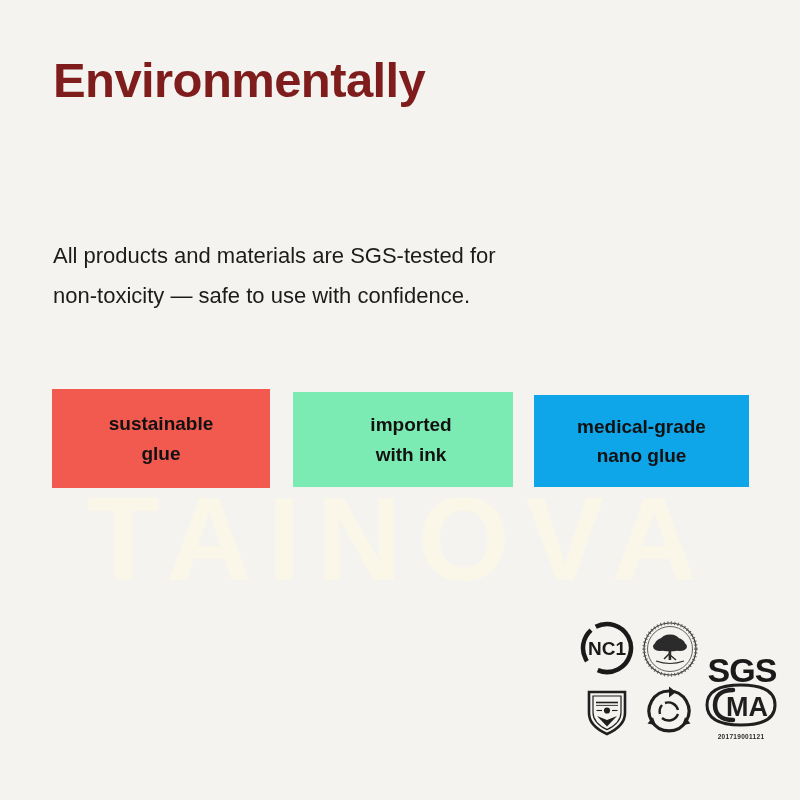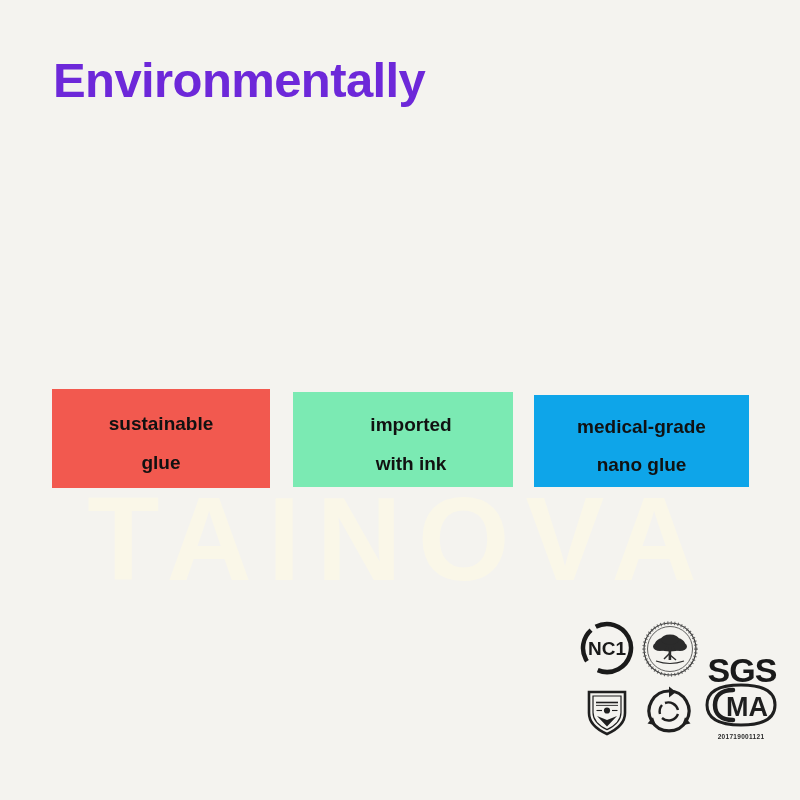--- a/index.html
+++ b/index.html
@@ -89,21 +89,21 @@
     justify-content: center;
     text-align: center;
     font-family: "Liberation Sans", sans-serif;
     font-size: 19px;
     font-weight: 700;
     line-height: 1.55;
     color: #111111;
     box-sizing: border-box;
     padding: 4px 8px;
   }
-  .chip span { display: block; white-space: nowrap; margin-top: 9px; }
+  .chip span { display: block; white-space: nowrap; }
 
   .chip-0 { left: 0px;   top: 0px;  width: 218px; height: 99px; }
   .chip-1 { left: 241px; top: 3px;  width: 220px; height: 95px; padding-left: 24px; }
   .chip-2 { left: 482px; top: 6px;  width: 215px; height: 92px; }
 
   
   .certs {
     position: absolute;
     left: 575px;
     top: 620px;
@@ -152,24 +152,28 @@
     white-space: nowrap;
   }
 </style>
 </head>
 <body style="background: rgb(244, 243, 239);">
 
 <div class="page" style="background: rgb(244, 243, 239);">
 
   <div class="watermark" style="color: rgb(250, 247, 232);">TAINOVA</div>
 
-  <div class="headline" style="color: #6d28d9;">
+  <div class="headline" style="color: #7f1d1d;">
     <span class="headline-line">Environmentally</span>
   </div>
 
+  <div class="subtitle" style="color: rgb(28, 28, 28);">
+    <span class="subtitle-line">All products and materials are SGS-tested for</span>
+    <span class="subtitle-line">non-toxicity — safe to use with confidence.</span>
+  </div>
 
   <div class="chips">
 
     <div class="chip chip-0" style="background: rgb(242, 89, 79); color: rgb(17, 17, 17);">
       <span>sustainable</span>
       <span>glue</span>
     </div>
 
     <div class="chip chip-1" style="background: rgb(123, 234, 179); color: rgb(17, 17, 17);">
       <span>imported</span>

